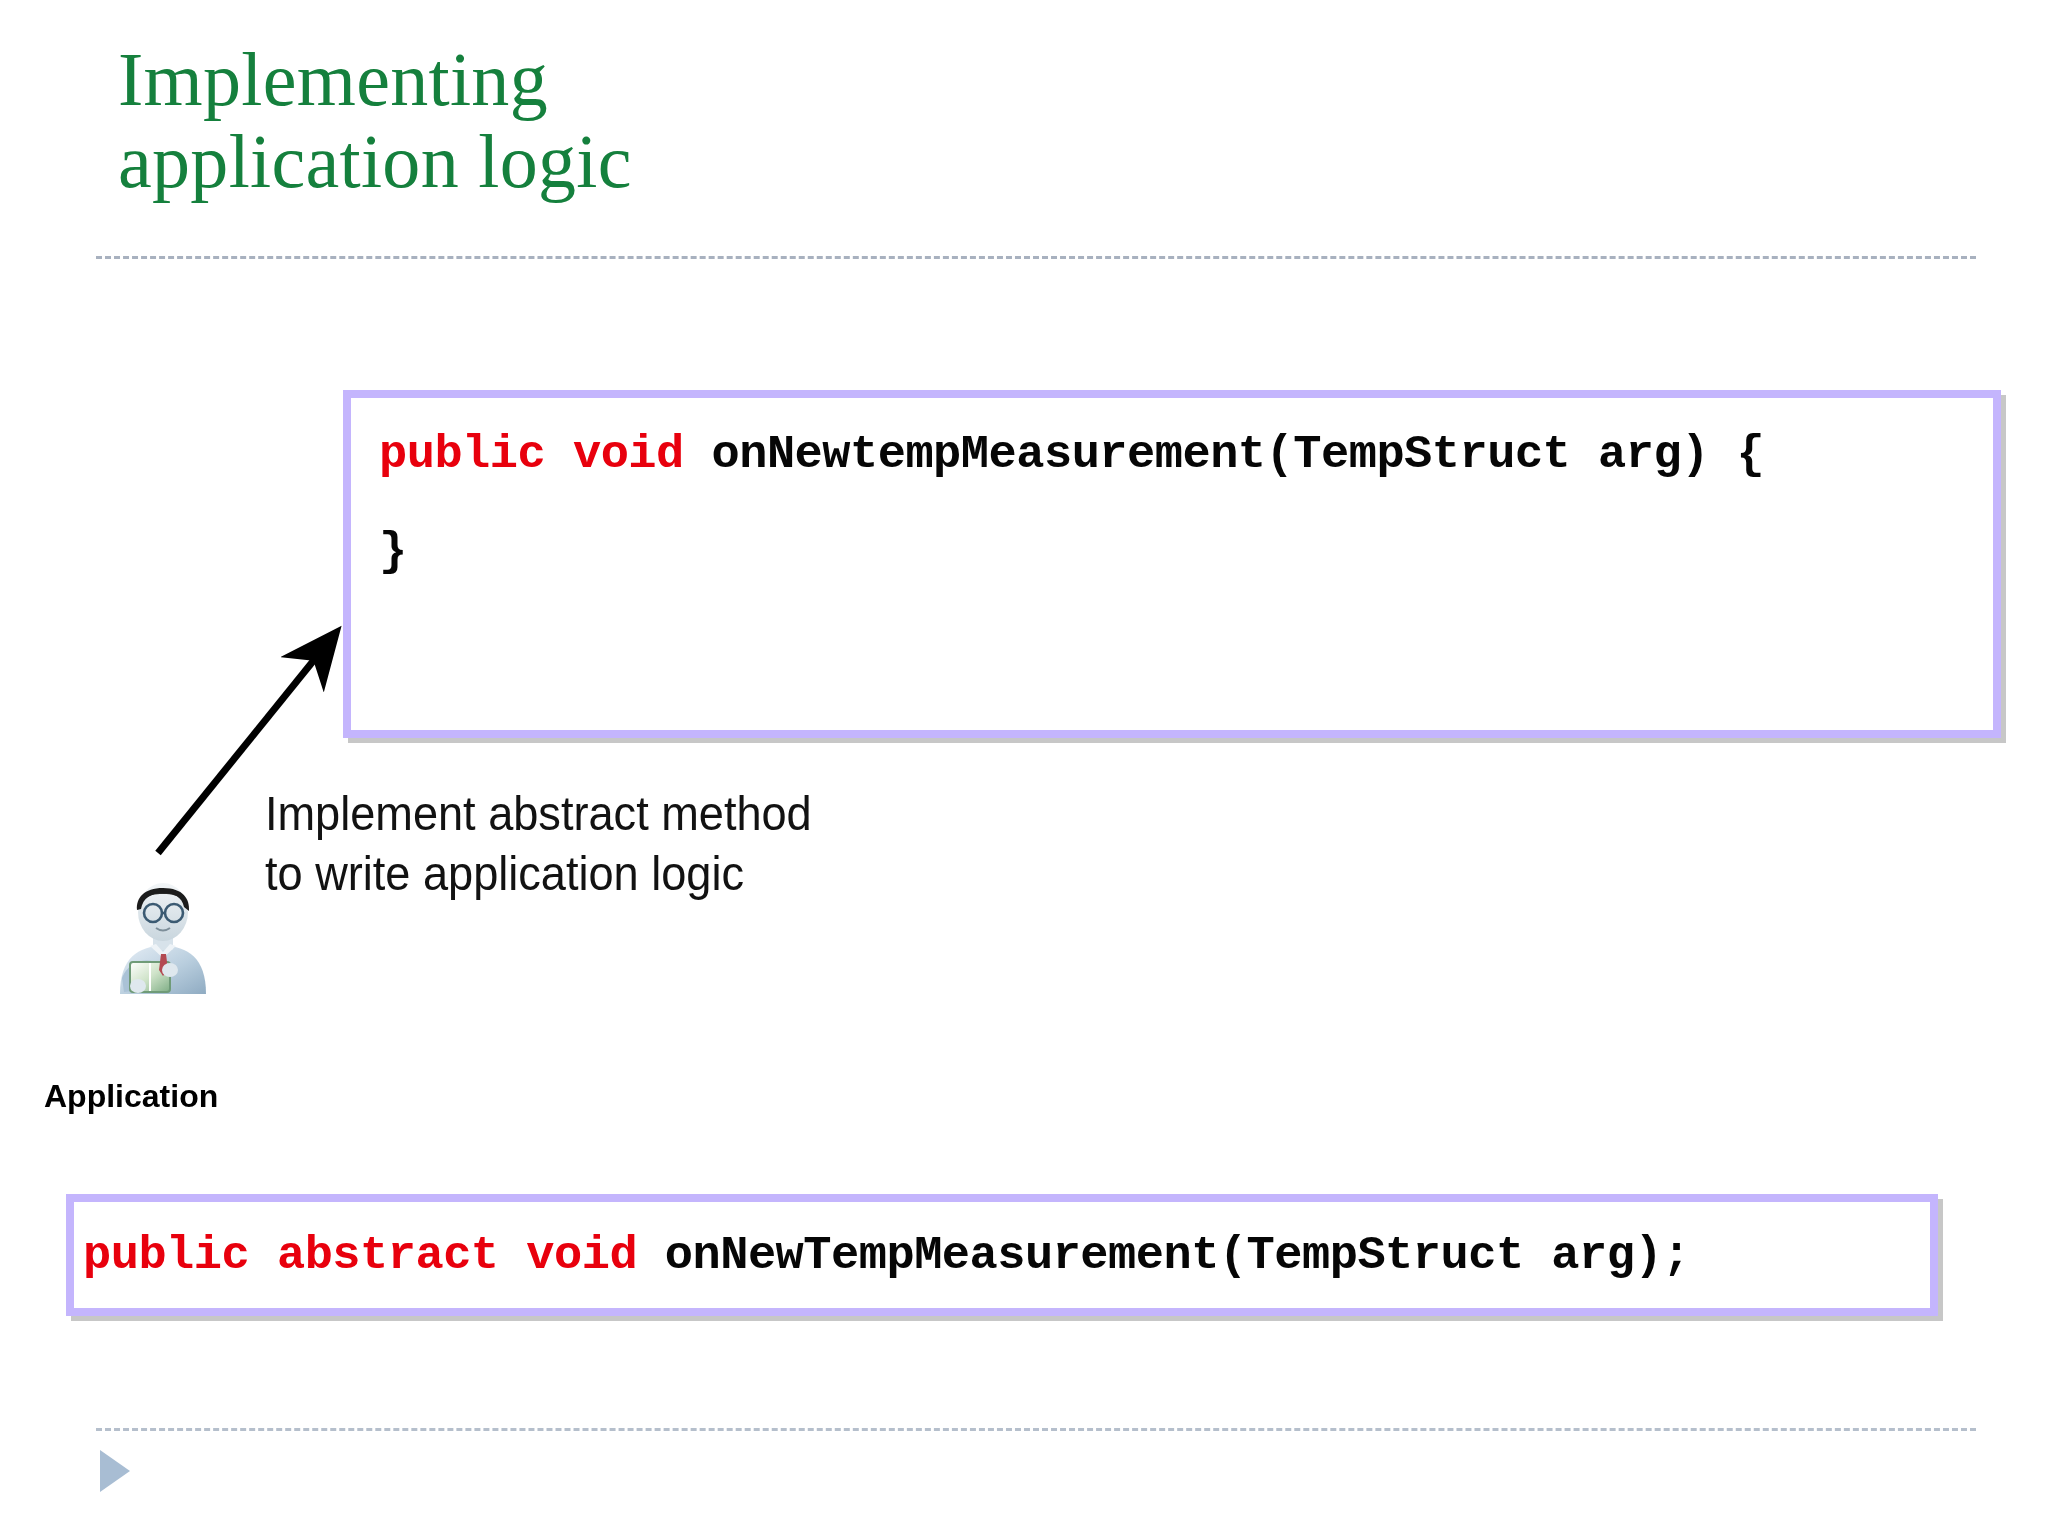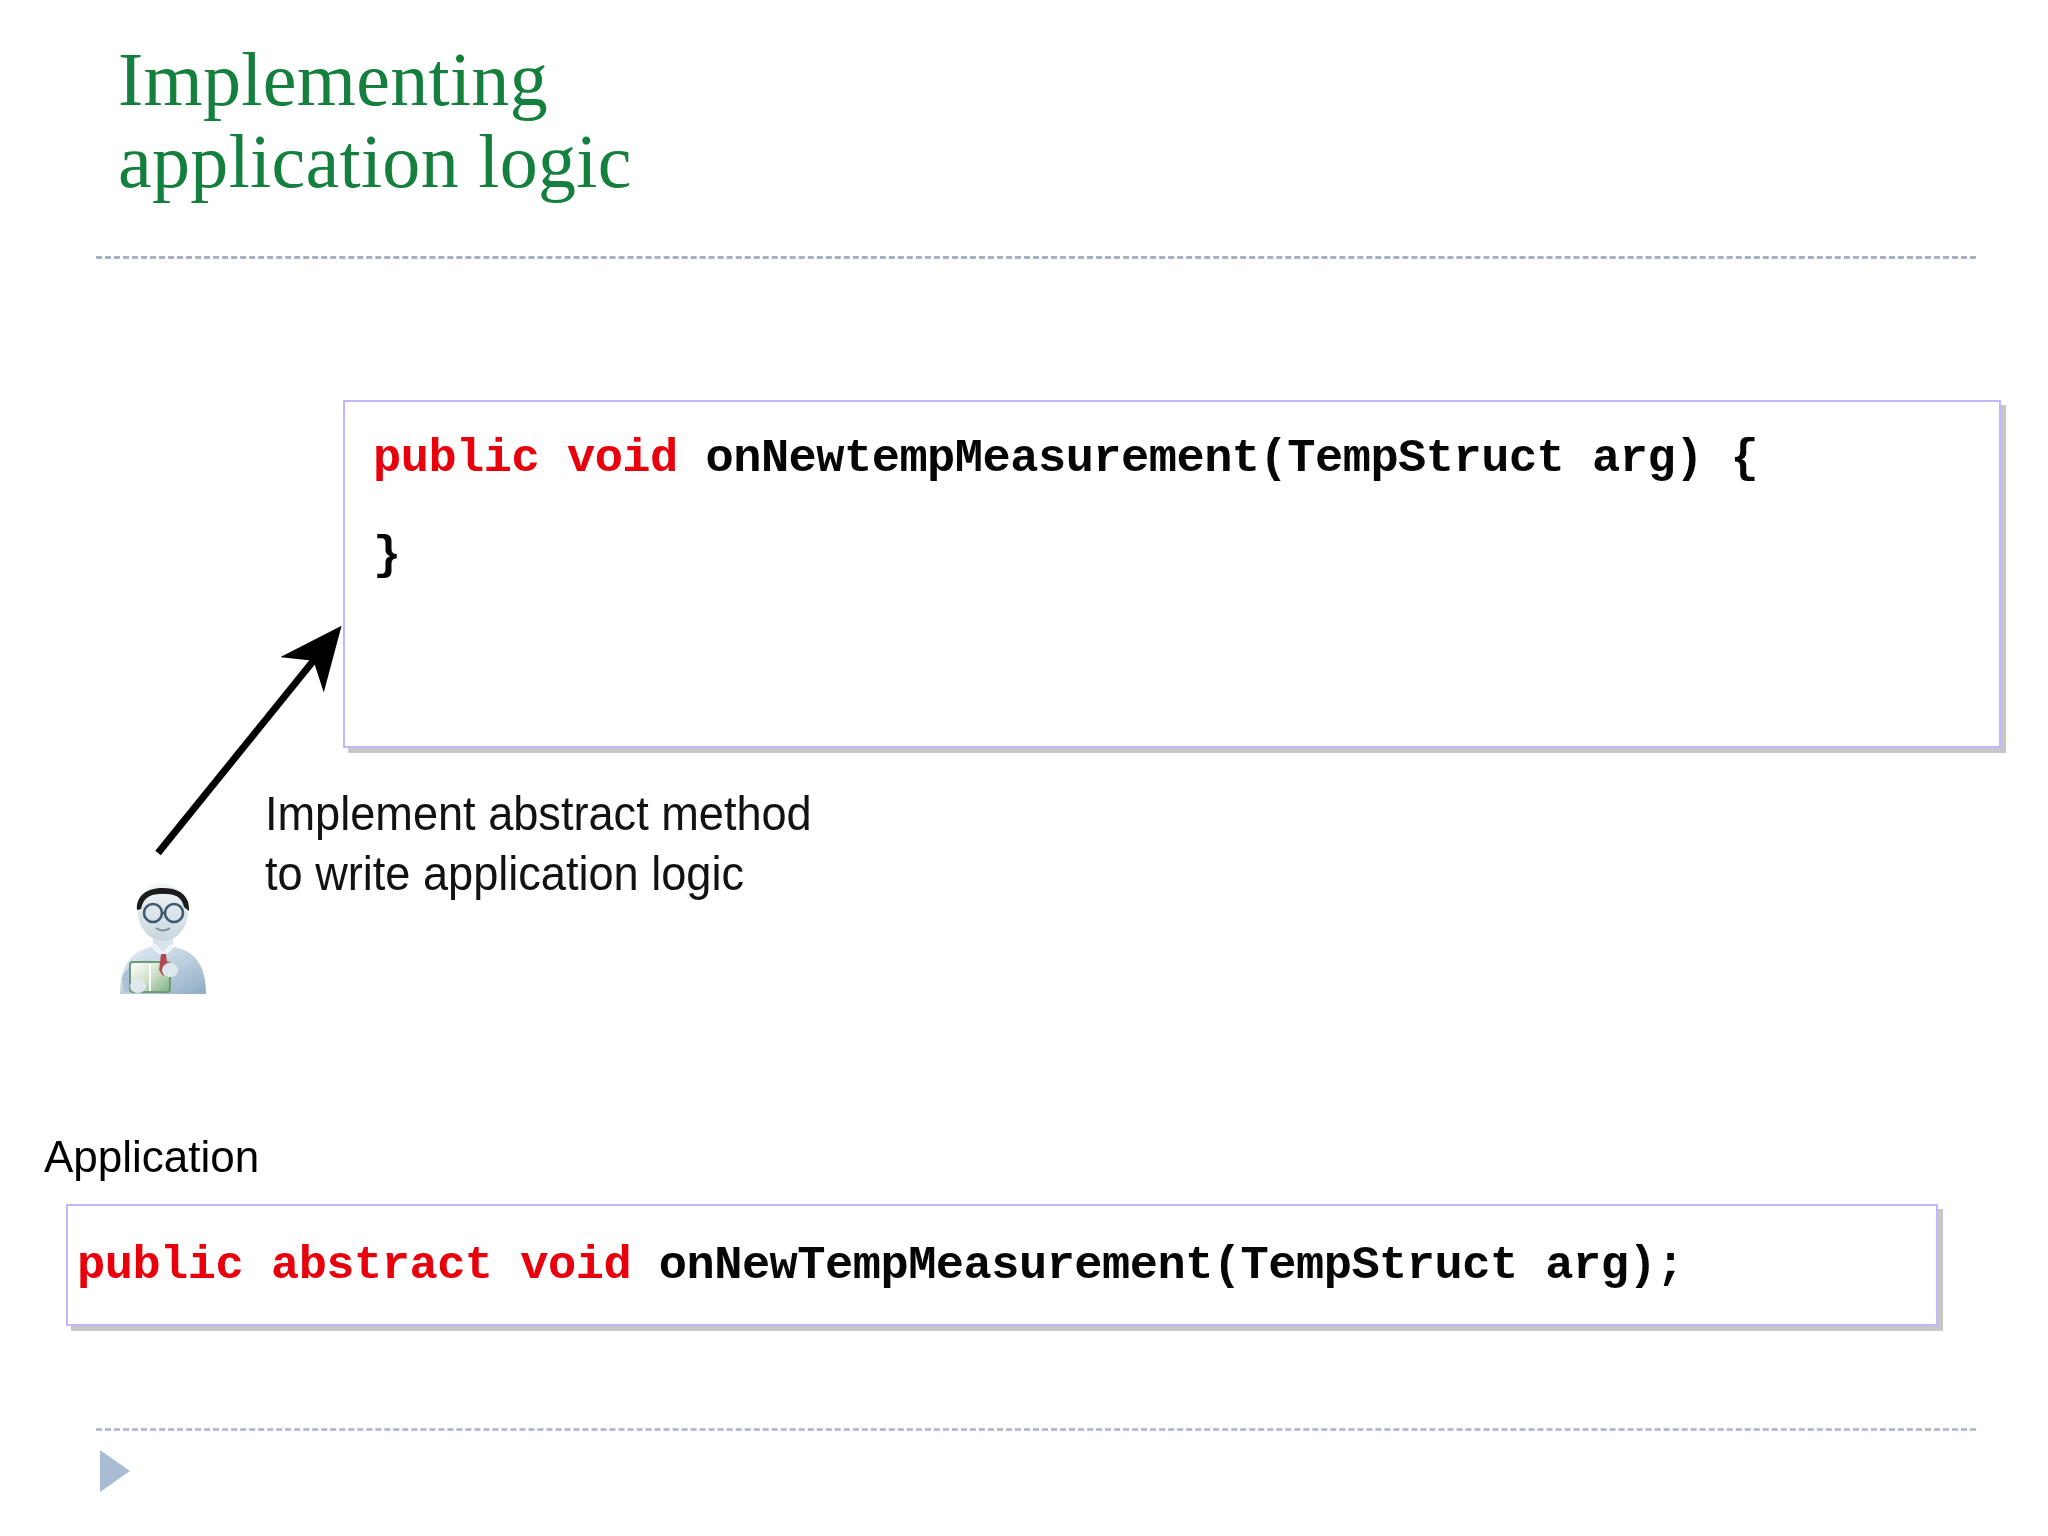--- a/index.html
+++ b/index.html
@@ -48,26 +48,25 @@
     width: 1880px;
     border-top-width: 3px;
     border-top-style: dashed;
     border-top-color: #a9b4c4;
   }
 
   
   .code-box {
     position: absolute;
     background: #ffffff;
-    border: 2px solid #c4b5fd;
+    border: 8px solid #c4b5fd;
     box-shadow: 5px 5px 0 0 rgba(0,0,0,0.22);
     box-sizing: border-box;
     font-family: "Liberation Mono", "DejaVu Sans Mono", monospace;
     font-weight: bold;
-    margin-top: 10px;
   }
   .code-box-top {
     left: 343px;
     top: 390px;
     width: 1658px;
     height: 348px;
     padding: 28px 0 0 28px;
   }
   .code-box-bottom {
     left: 66px;
@@ -124,25 +123,25 @@
     position: absolute;
     left: 98px;
     top: 866px;
     width: 130px;
     height: 130px;
   }
 
   .dev-label {
     position: absolute;
     left: 44px;
-    top: 1076px;
+    top: 1038px;
     width: 320px;
     font-family: "Liberation Sans", sans-serif;
-    font-weight: normal;
-    font-size: 44px;
+    font-weight: bold;
+    font-size: 32px;
     line-height: 1.22;
     color: #000000;
     white-space: pre-line;
   }
   .dev-label .l2 { display: block; padding-left: 14px; }
 
   
   .footer-tri {
     position: absolute;
     left: 100px;

